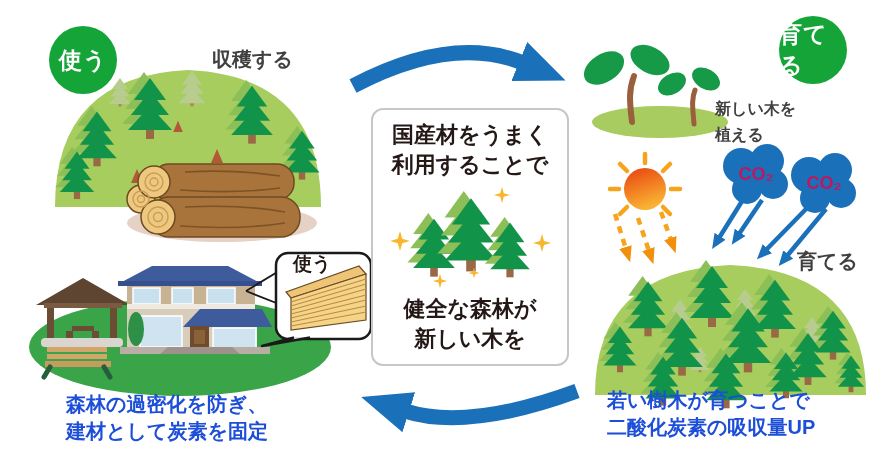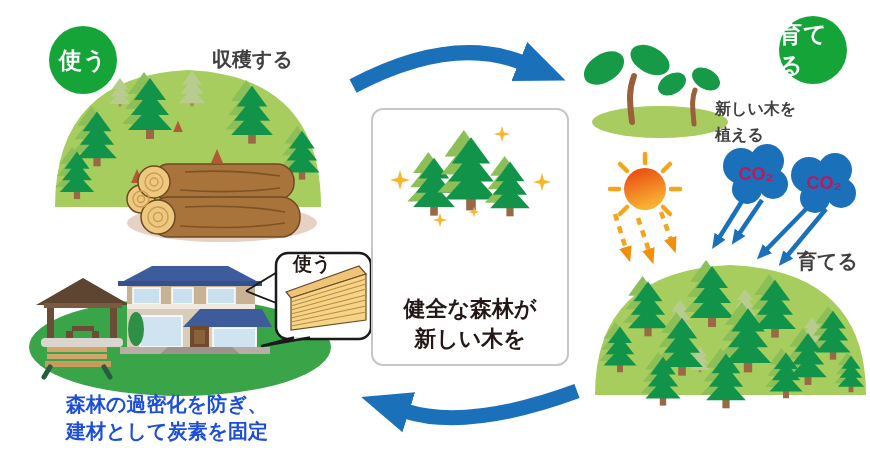--- a/index.html
+++ b/index.html
@@ -245,25 +245,29 @@
   <div class="badge abs" style="left:779px;top:16px;">
     <span>育てる</span>
   </div>
 
   <div class="lbl abs" style="left:212px;top:46px;">収穫する</div>
   <div class="lbl abs" style="left:715px;top:96px;font-size:16px;">新しい木を
 植える</div>
   <div class="co2txt abs" style="left:729px;top:164px;">CO₂</div>
   <div class="co2txt abs" style="left:797px;top:173px;">CO₂</div>
   <div class="lbl abs" style="left:797px;top:248px;">育てる</div>
+  <div class="caption abs" style="left:607px;top:387px;">若い樹木が育つことで
+二酸化炭素の吸収量UP</div>
   <div class="caption abs" style="left:66px;top:391px;">森林の過密化を防ぎ、
 建材として炭素を固定</div>
   <div class="bubble-lbl abs" style="left:293px;top:251px;">使う</div>
 
   <div id="center-box" class="abs">
+    <div class="boxtext">国産材をうまく
+利用することで</div>
     <svg width="176" height="112" viewBox="0 0 176 112">
       <use href="#pineTree" transform="translate(52,70) scale(0.95)"></use>
       <use href="#pineTree" transform="translate(89,58) scale(1.2)"></use>
       <use href="#pineTree" transform="translate(128,72) scale(0.9)"></use>
       <g>
         <use href="#spark" transform="translate(18,60) scale(1.1)"></use>
         <use href="#spark" transform="translate(58,100) scale(0.8)"></use>
         <use href="#spark" transform="translate(120,14) scale(0.9)"></use>
         <use href="#spark" transform="translate(160,62)"></use>
         <use href="#spark" transform="translate(92,92) scale(0.6)"></use>

